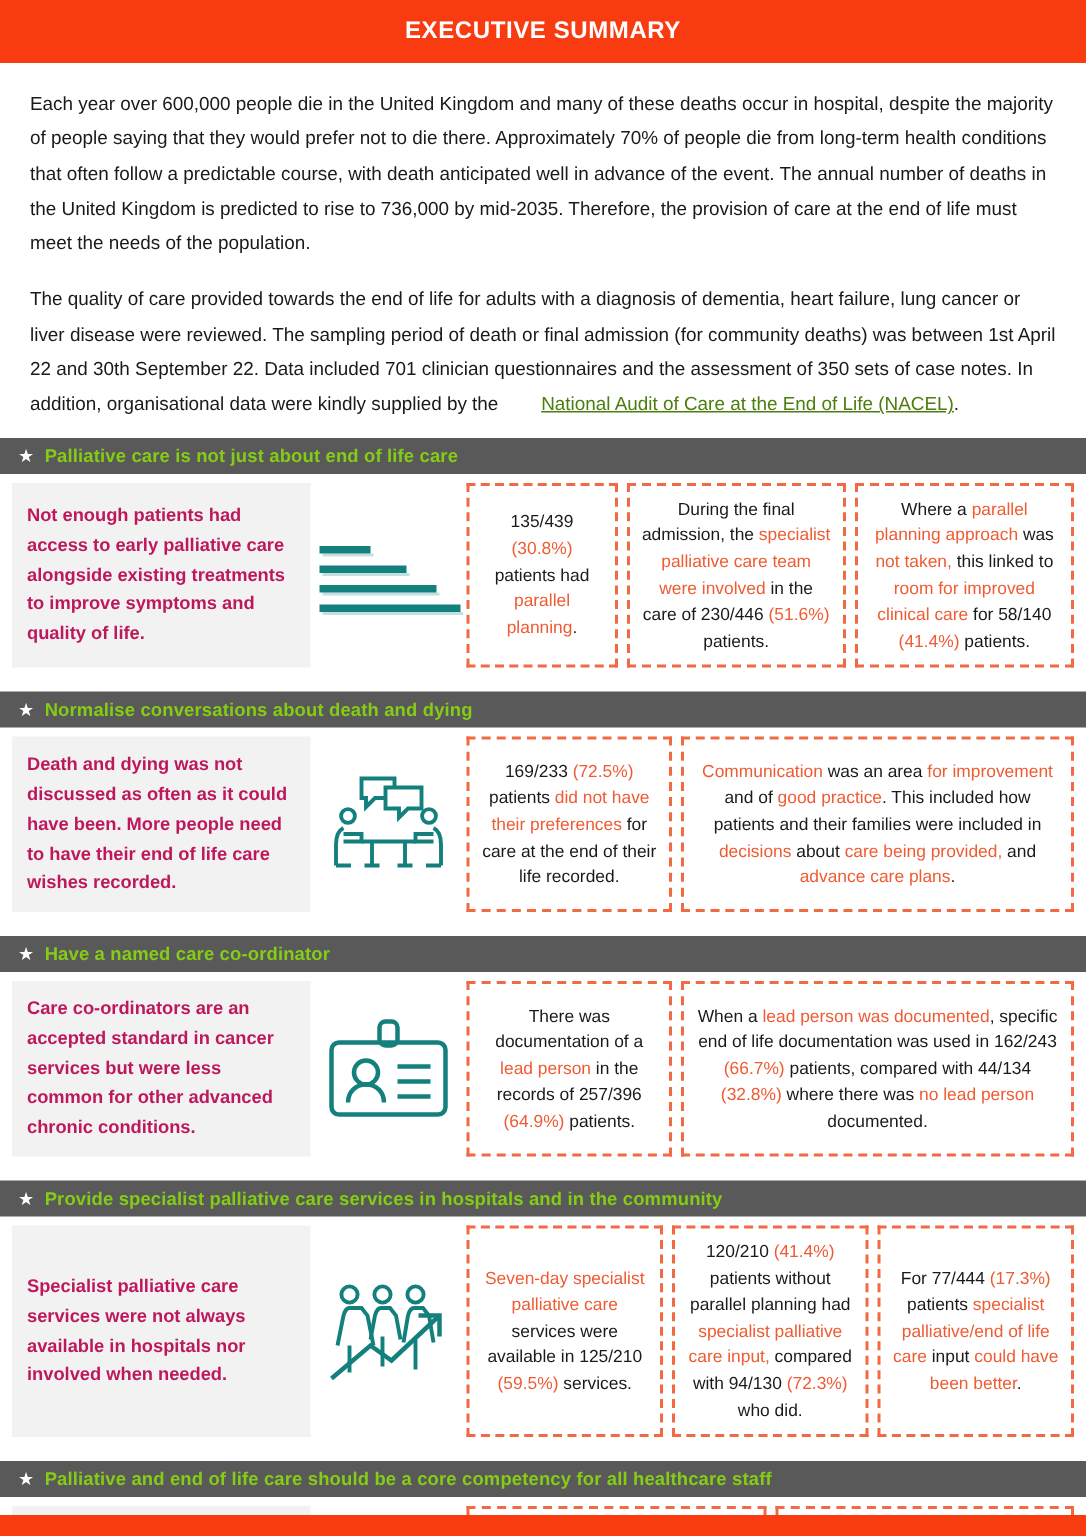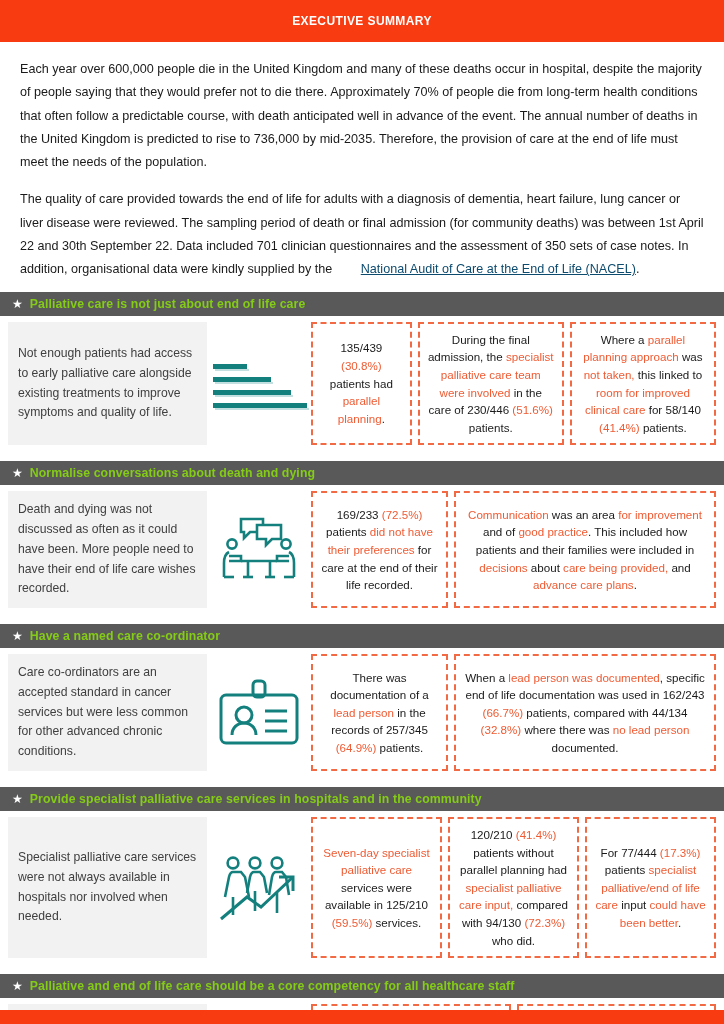--- a/index.html
+++ b/index.html
@@ -14,39 +14,39 @@
   
   .top-banner {
     background: #F93B11;
     height: 42px;
     display: flex;
     align-items: center;
     justify-content: center;
   }
   .top-banner-title {
     color: #ffffff;
-    font-size: 12px;
+    font-size: 16px;
     font-weight: bold;
     letter-spacing: 0.4px;
   }
 
   
   .intro {
     padding: 16px 20px 0 20px;
   }
   .intro p {
     font-size: 12.6px;
     line-height: 1.85;
     color: #1a1a1a;
     text-align: left;
     margin-bottom: 14px;
   }
   .intro p:last-child { margin-bottom: 0; }
   .link {
-    color: #0c4a6e;
+    color: #4d7c0f;
     text-decoration: underline;
     padding-left: 25px;
   }
 
   
   .sec-bar {
     background: #595959;
     height: 24px;
     display: flex;
     align-items: center;
@@ -74,23 +74,23 @@
   }
   .left-panel {
     width: 199px;
     flex: 0 0 199px;
     background: #F2F2F2;
     padding: 9px 10px 9px 10px;
     display: flex;
     align-items: center;
   }
   .left-panel-text {
-    color: #404040;
+    color: #be185d;
     font-size: 12.2px;
-    font-weight: normal;
+    font-weight: bold;
     line-height: 1.62;
   }
   .icon-cell {
     flex: 0 0 104px;
     width: 104px;
     display: flex;
     align-items: center;
     justify-content: center;
   }
   .boxes {
@@ -226,21 +226,21 @@
       <circle cx="29" cy="38" r="8"></circle>
       <path d="M17 58 c0-7 5-12 12-12 s12 5 12 12"></path>
       <path d="M50 34 h22"></path>
       <path d="M50 44 h22"></path>
       <path d="M50 54 h22"></path>
     </g>
   </svg>
       </div>
       <div class="boxes">
         <div class="stat-box w1">
-          <div><span>There was documentation of a </span><span class="hl">lead person</span><span> in the records of 257/345 </span><span class="hl">(64.9%)</span><span> patients.</span></div>
+          <div><span>There was documentation of a </span><span class="hl">lead person</span><span> in the records of 257/396 </span><span class="hl">(64.9%)</span><span> patients.</span></div>
         </div>
         <div class="stat-box w2">
           <div><span>When a </span><span class="hl">lead person was documented</span><span>, specific end of life documentation was used in 162/243 </span><span class="hl">(66.7%)</span><span> patients, compared with 44/134 </span><span class="hl">(32.8%)</span><span> where there was </span><span class="hl">no lead person</span><span> documented.</span></div>
         </div>
       </div>
     </div>
     <div class="sec-bar">
       <span class="star">★</span>
       <span class="sec-title">Provide specialist palliative care services in hospitals and in the community</span>
     </div>

